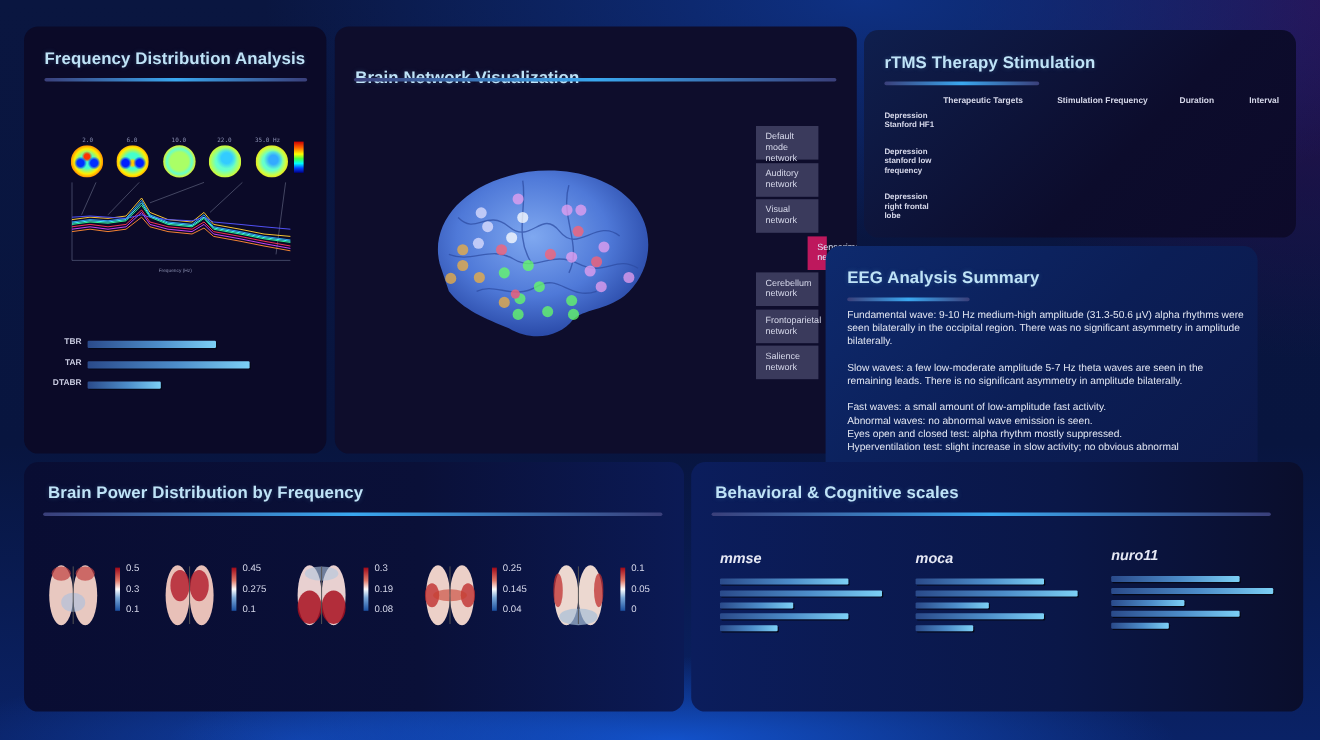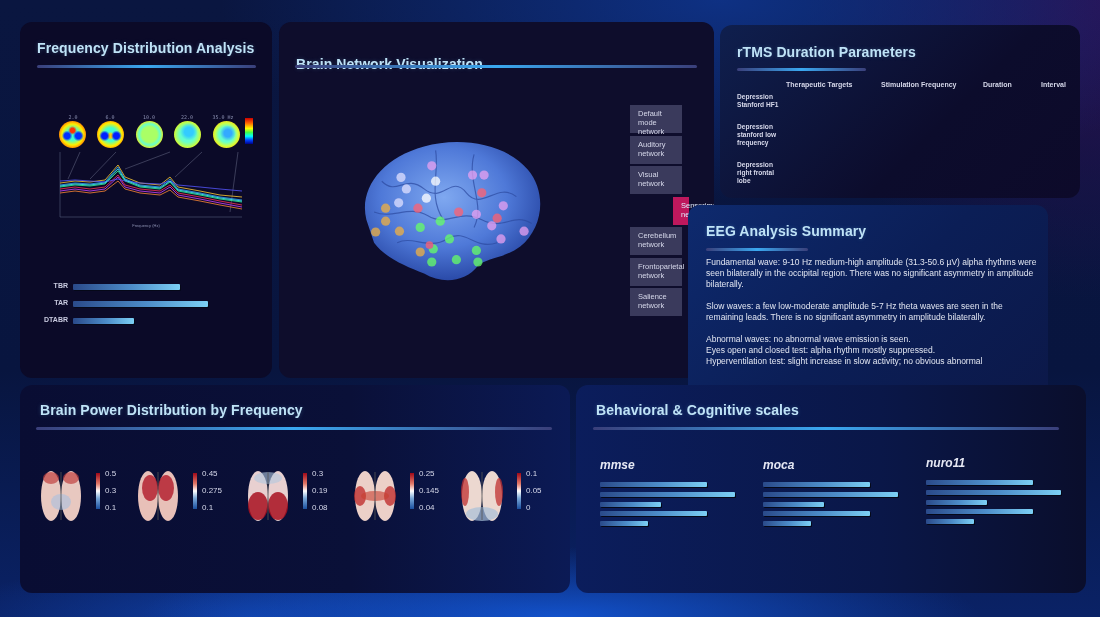--- a/index.html
+++ b/index.html
@@ -227,37 +227,38 @@
     <div class="network-item">Auditory network</div>
     <div class="network-item">Visual network</div>
     <div class="network-item active">Sensorimotor network</div>
     <div class="network-item">Cerebellum network</div>
     <div class="network-item">Frontoparietal network</div>
     <div class="network-item">Salience network</div>
   </div>
 </div>
 
 <div class="card" id="card-rtms">
-  <div class="card-title">rTMS Duration Parameters</div>
+  <div class="card-title">rTMS Therapy Stimulation</div>
   <div class="title-rule"></div>
   <span class="rtms-header" style="left:66px">Therapeutic Targets</span>
   <span class="rtms-header" style="left:161px">Stimulation Frequency</span>
   <span class="rtms-header" style="left:263px">Duration</span>
   <span class="rtms-header" style="left:321px">Interval</span>
   <div class="rtms-row" style="top:68px">Depression Stanford HF1</div>
   <div class="rtms-row" style="top:98px">Depression stanford low frequency</div>
   <div class="rtms-row" style="top:136px">Depression right frontal lobe</div>
 </div>
 
 <div class="card" id="card-eeg">
   <div class="card-title">EEG Analysis Summary</div>
   <div class="title-rule"></div>
   <div class="eeg-text">
     <p>Fundamental wave: 9-10 Hz medium-high amplitude (31.3-50.6 µV) alpha rhythms were seen bilaterally in the occipital region. There was no significant asymmetry in amplitude bilaterally.</p>
     <p>Slow waves: a few low-moderate amplitude 5-7 Hz theta waves are seen in the remaining leads. There is no significant asymmetry in amplitude bilaterally.</p>
+    <p class="tight">Fast waves: a small amount of low-amplitude fast activity.</p>
     <p class="tight">Abnormal waves: no abnormal wave emission is seen.</p>
     <p class="tight">Eyes open and closed test: alpha rhythm mostly suppressed.</p>
     <p class="tight">Hyperventilation test: slight increase in slow activity; no obvious abnormal</p>
   </div>
 </div>
 
 <div class="card" id="card-power">
   <div class="card-title">Brain Power Distribution by Frequency</div>
   <div class="title-rule"></div>
 

